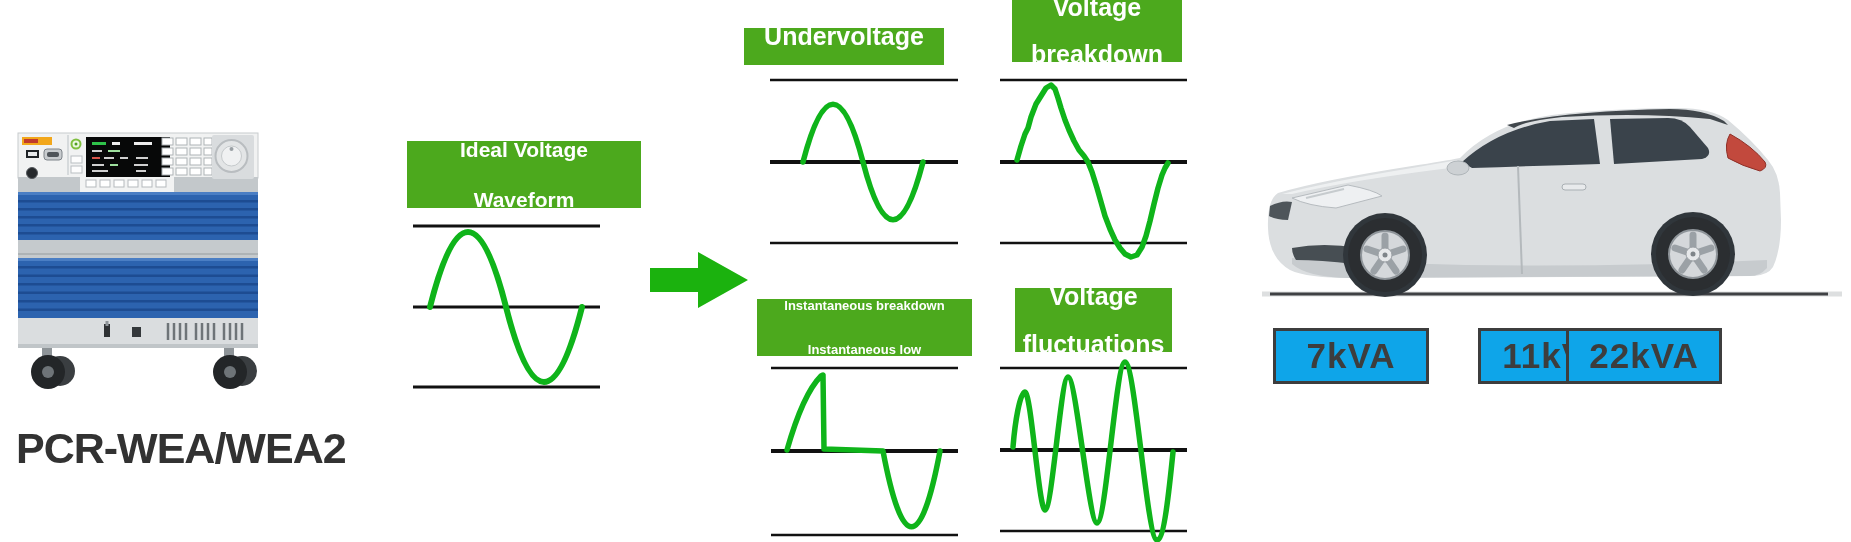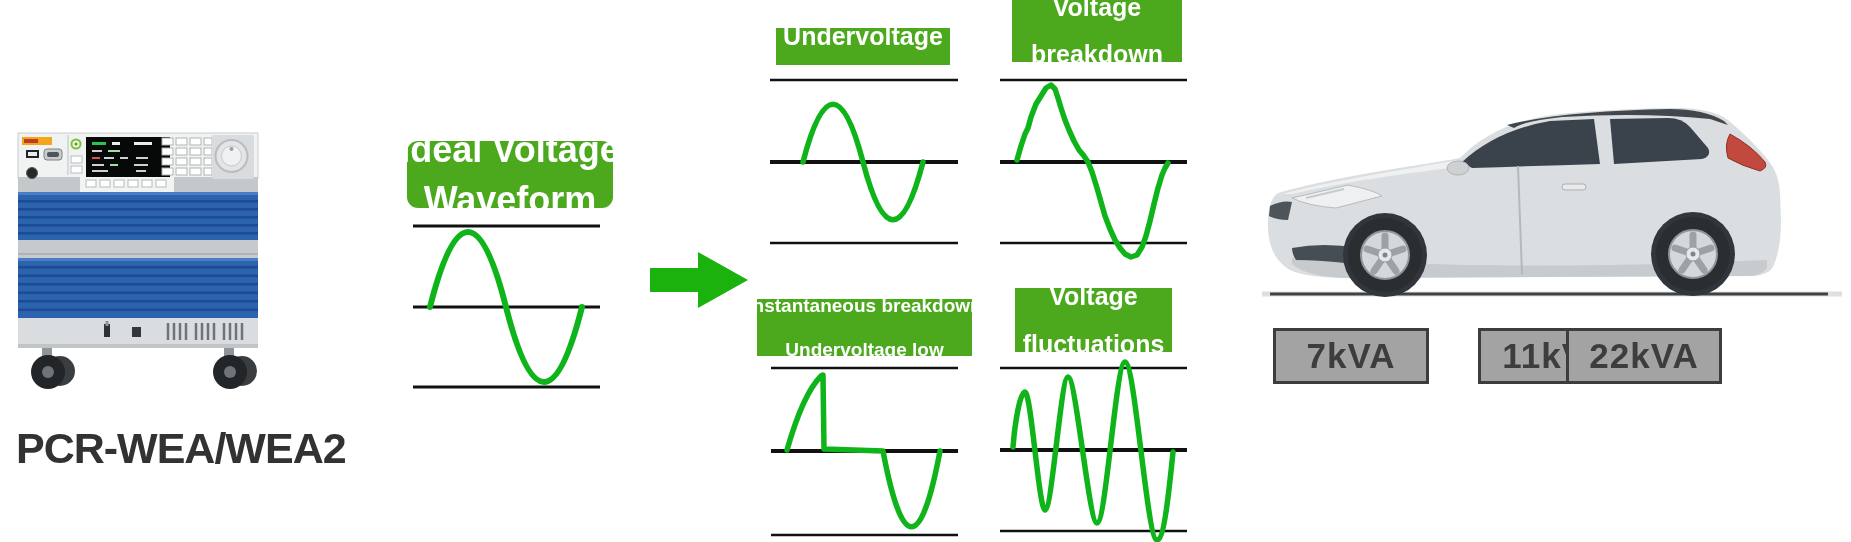--- a/index.html
+++ b/index.html
@@ -8,24 +8,24 @@
     overflow:hidden;font-family:"Liberation Sans",sans-serif;
   }
   svg{position:absolute;display:block;}
   
   .glabel{
     position:absolute;background:var(--label-bg,#4CA91D);color:#fff;
     font-weight:bold;text-align:center;display:flex;flex-direction:column;
     align-items:center;justify-content:center;gap:20px;
   }
   .glabel span{display:block;white-space:nowrap;}
-  .ideal-label{left:407px;top:141px;width:206px;height:67px;font-size:36px;line-height:30px;border-radius:11px;}
-  .uv-label{left:776px;top:28px;width:174px;height:37px;font-size:25px;line-height:27px;}
+  .ideal-label{left:407px;top:141px;width:234px;height:67px;font-size:21px;line-height:30px;}
+  .uv-label{left:744px;top:28px;width:200px;height:37px;font-size:25px;line-height:27px;}
   .vd-label{left:1012px;top:0px;width:170px;height:62px;font-size:25px;line-height:27px;}
-  .ib-label{left:757px;top:299px;width:215px;height:57px;font-size:19px;line-height:24px;}
+  .ib-label{left:757px;top:299px;width:215px;height:57px;font-size:13px;line-height:24px;}
   .vf-label{left:1015px;top:288px;width:157px;height:64px;font-size:25px;line-height:28px;}
   
   .axis{stroke:var(--axis,#111);}
   .axis-thin{stroke-width:2.5px;}
   .axis-mid{stroke-width:4px;}
   .axis-id{stroke-width:3px;}
   .wave{stroke:var(--wave,#0FB41A);fill:none;stroke-width:5.5px;stroke-linecap:round;stroke-linejoin:round;}
   .wave-ideal{stroke-width:6px;}
   .arrow-poly{fill:var(--arrow,#1BB20E);}
   
@@ -33,21 +33,21 @@
     position:absolute;left:16px;top:424px;width:320px;
     font-size:43px;font-weight:bold;letter-spacing:-1px;
     color:var(--product-text,#323232);white-space:nowrap;
   }
   
   .kva{
     position:absolute;top:328px;width:150px;height:50px;
     border:3px solid var(--box-border,#3D3D3D);
     display:flex;align-items:center;justify-content:center;
     font-size:35px;font-weight:bold;color:var(--box-text,#3D3D3D);letter-spacing:1px;
-    background:#a3a3a3;
+    background:#0ea5e9;
   }
   .kva-1{left:1273px;} .kva-2{left:1478px;} .kva-3{left:1566px;}
 </style>
 </head>
 <body>
 
 <div class="stage">
 
   <svg style="left:16px;top:130px;" width="244" height="268" viewBox="0 0 244 268">
 
@@ -226,21 +226,21 @@
   </div>
   <svg style="left:995px;top:70px;" width="200" height="200" viewBox="0 0 200 200">
     <line class="axis axis-thin" x1="5" y1="10" x2="192" y2="10"></line>
     <line class="axis axis-mid" x1="5" y1="92" x2="192" y2="92"></line>
     <line class="axis axis-thin" x1="5" y1="173" x2="192" y2="173"></line>
     <path class="wave" d="M 22 90 L 26 76 L 30 64 L 33 58 L 36 47 L 41 34 L 46 26 L 51 18 L 56 15 L 60 19 L 63 28 L 66 38 L 70 50 L 74 60 L 79 71 L 84 80 L 89 86 L 93 92 L 97 102 L 102 118 L 106 132 L 110 146 L 115 159 L 120 170 L 125 178 L 130 184 L 136 187 L 142 185 L 147 177 L 151 166 L 155 151 L 159 134 L 163 118 L 167 105 L 170 98 L 173 93"></path>
   </svg>
 
   <div class="glabel ib-label">
     <span>Instantaneous breakdown</span>
-    <span>Undervoltage low</span>
+    <span>Instantaneous low</span>
   </div>
   <svg style="left:765px;top:360px;" width="200" height="182" viewBox="0 0 200 182">
     <line class="axis axis-thin" x1="6" y1="8" x2="193" y2="8"></line>
     <line class="axis axis-mid" x1="6" y1="91" x2="193" y2="91"></line>
     <line class="axis axis-thin" x1="6" y1="175" x2="193" y2="175"></line>
     <path class="wave" d="M 22 90 C 30 62, 42 30, 56 16 L 58 15 L 59 89 L 118 91 C 137 192, 156 192, 175 91"></path>
   </svg>
 
   <div class="glabel vf-label">
     <span>Voltage</span>

